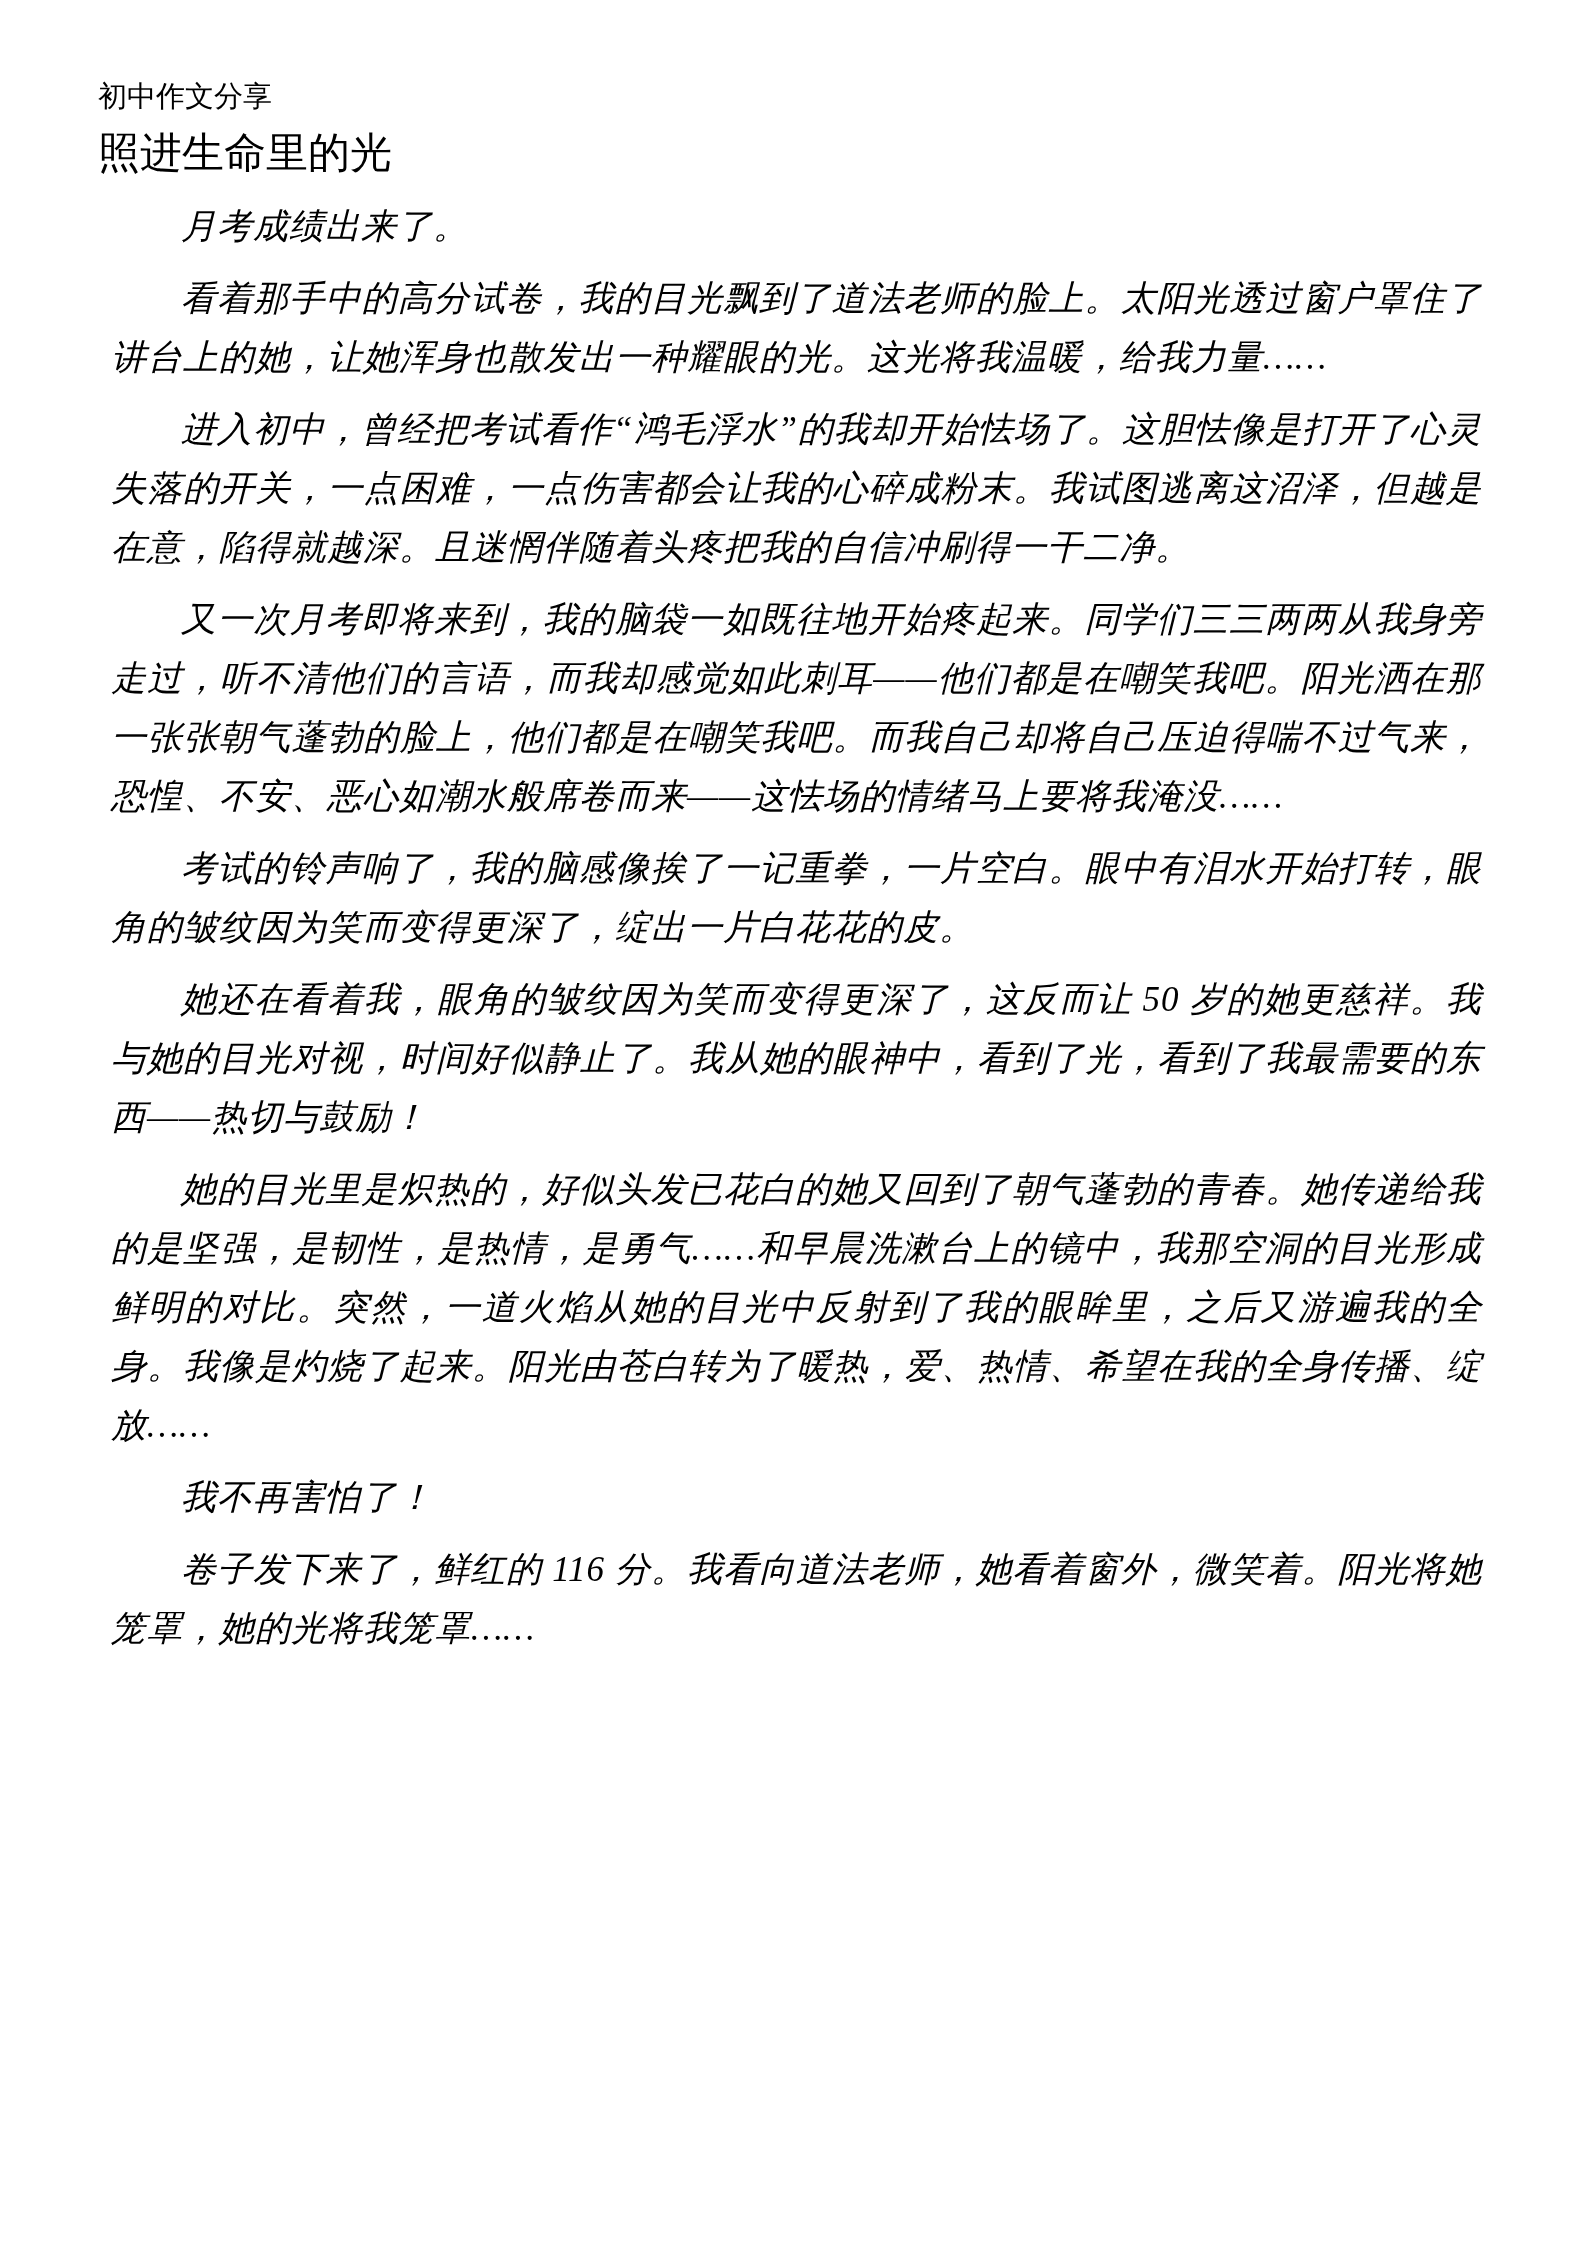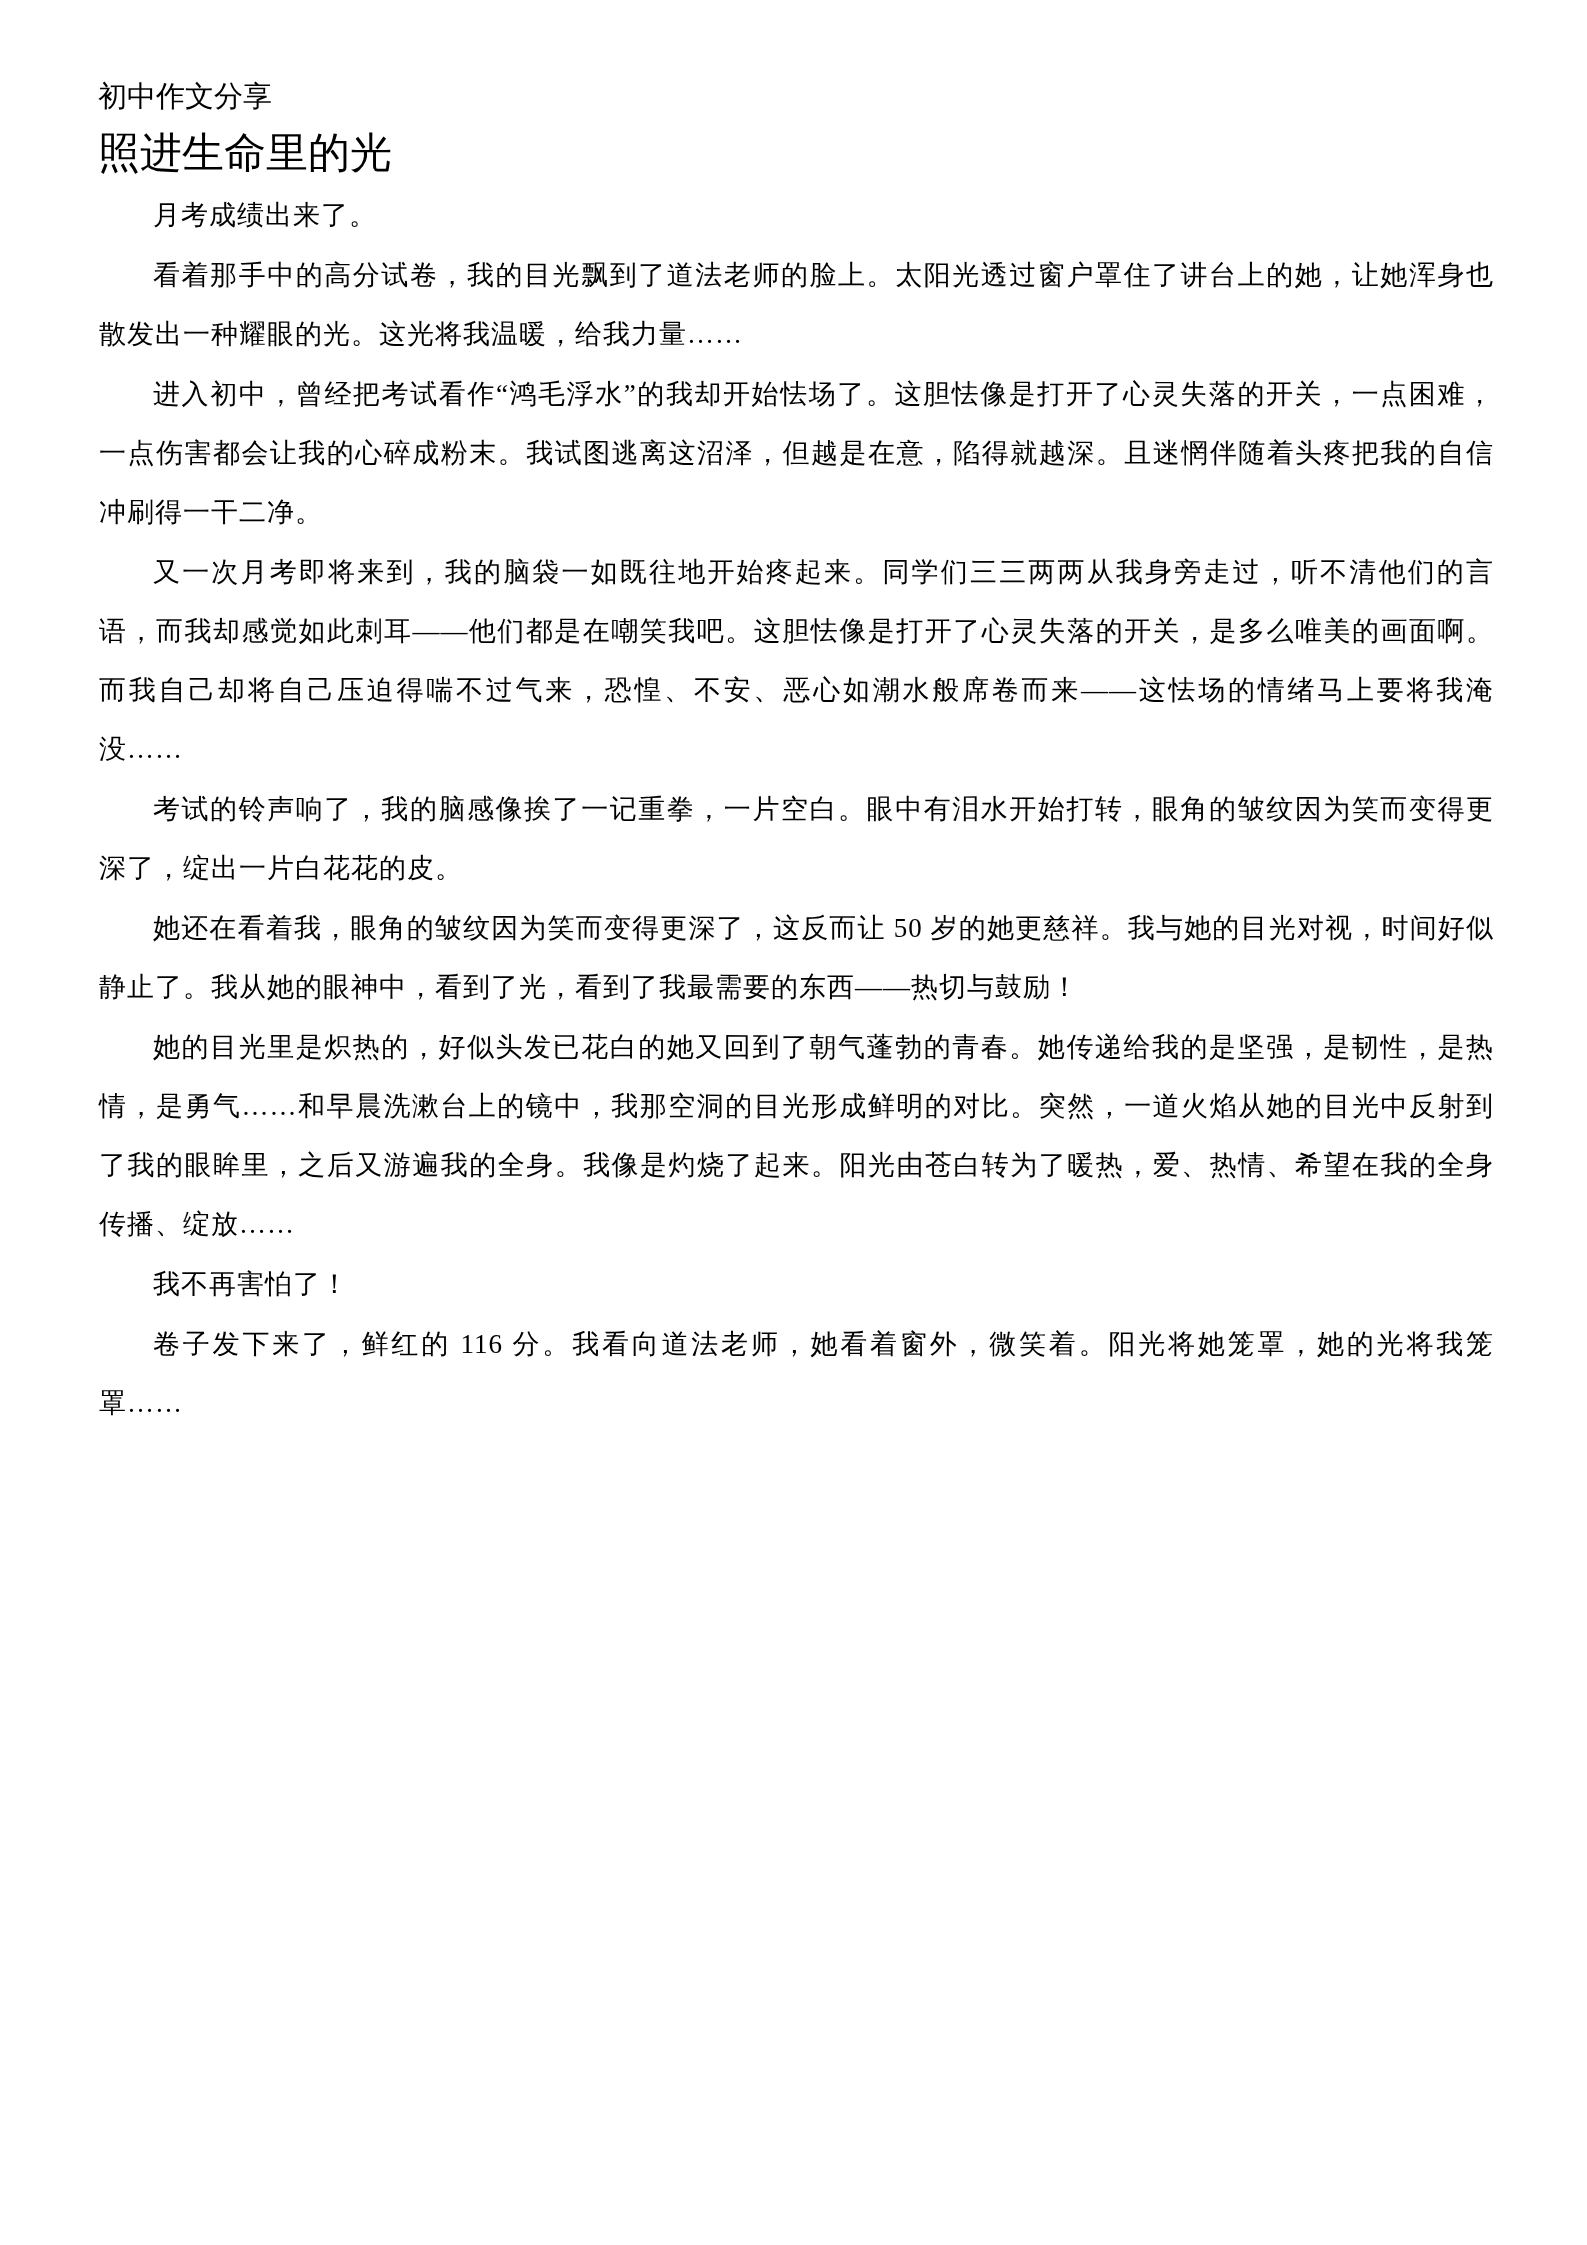--- a/index.html
+++ b/index.html
@@ -27,38 +27,39 @@
     text-align: left;
   }
   .doc-title {
     font-size: 42px;
     line-height: 62px;
     font-weight: normal;
     text-align: left;
     margin: 8px 0 2px 0;
   }
   .doc-body p.para {
-    margin: 1px;
-    font-size: 27px;
+    margin: 13px;
+    font-size: 35px;
     line-height: 59px;
     letter-spacing: 1px;
     text-align: justify;
     text-indent: 2em;
+    font-style: italic;
   }
 </style>
 </head>
 <body>
 
 <div class="page">
   <div class="doc-header">初中作文分享</div>
   <h1 class="doc-title">照进生命里的光</h1>
   <div class="doc-body">
       <p class="para">月考成绩出来了。</p>
       <p class="para">看着那手中的高分试卷，我的目光飘到了道法老师的脸上。太阳光透过窗户罩住了讲台上的她，让她浑身也散发出一种耀眼的光。这光将我温暖，给我力量……</p>
       <p class="para">进入初中，曾经把考试看作“鸿毛浮水”的我却开始怯场了。这胆怯像是打开了心灵失落的开关，一点困难，一点伤害都会让我的心碎成粉末。我试图逃离这沼泽，但越是在意，陷得就越深。且迷惘伴随着头疼把我的自信冲刷得一干二净。</p>
-      <p class="para">又一次月考即将来到，我的脑袋一如既往地开始疼起来。同学们三三两两从我身旁走过，听不清他们的言语，而我却感觉如此刺耳——他们都是在嘲笑我吧。这胆怯像是打开了心灵失落的开关，是多么唯美的画面啊。而我自己却将自己压迫得喘不过气来，恐惶、不安、恶心如潮水般席卷而来——这怯场的情绪马上要将我淹没……</p>
+      <p class="para">又一次月考即将来到，我的脑袋一如既往地开始疼起来。同学们三三两两从我身旁走过，听不清他们的言语，而我却感觉如此刺耳——他们都是在嘲笑我吧。阳光洒在那一张张朝气蓬勃的脸上，他们都是在嘲笑我吧。而我自己却将自己压迫得喘不过气来，恐惶、不安、恶心如潮水般席卷而来——这怯场的情绪马上要将我淹没……</p>
       <p class="para">考试的铃声响了，我的脑感像挨了一记重拳，一片空白。眼中有泪水开始打转，眼角的皱纹因为笑而变得更深了，绽出一片白花花的皮。</p>
       <p class="para">她还在看着我，眼角的皱纹因为笑而变得更深了，这反而让 50 岁的她更慈祥。我与她的目光对视，时间好似静止了。我从她的眼神中，看到了光，看到了我最需要的东西——热切与鼓励！</p>
       <p class="para">她的目光里是炽热的，好似头发已花白的她又回到了朝气蓬勃的青春。她传递给我的是坚强，是韧性，是热情，是勇气……和早晨洗漱台上的镜中，我那空洞的目光形成鲜明的对比。突然，一道火焰从她的目光中反射到了我的眼眸里，之后又游遍我的全身。我像是灼烧了起来。阳光由苍白转为了暖热，爱、热情、希望在我的全身传播、绽放……</p>
       <p class="para">我不再害怕了！</p>
       <p class="para">卷子发下来了，鲜红的 116 分。我看向道法老师，她看着窗外，微笑着。阳光将她笼罩，她的光将我笼罩……</p>
     </div>
 </div>
 
 </body></html>

